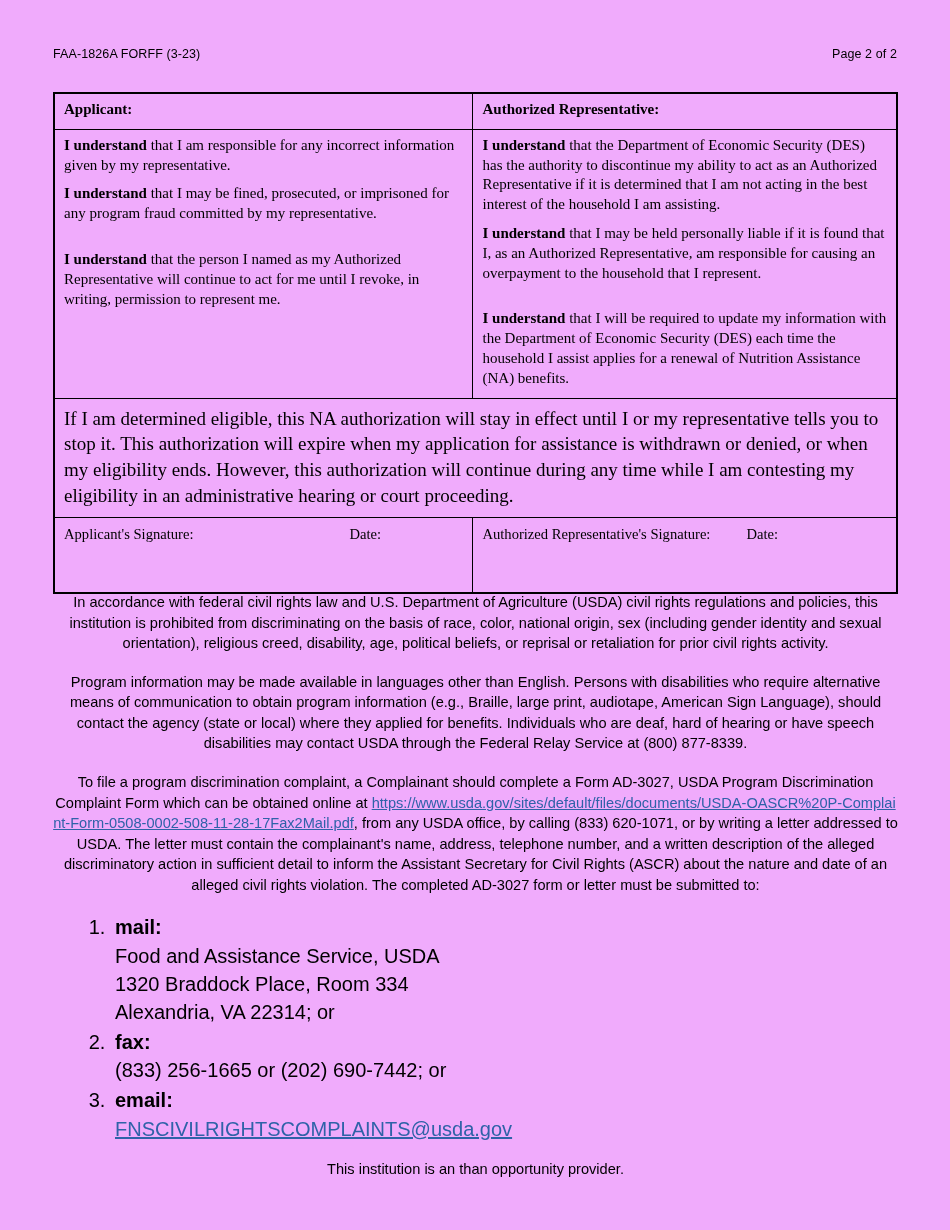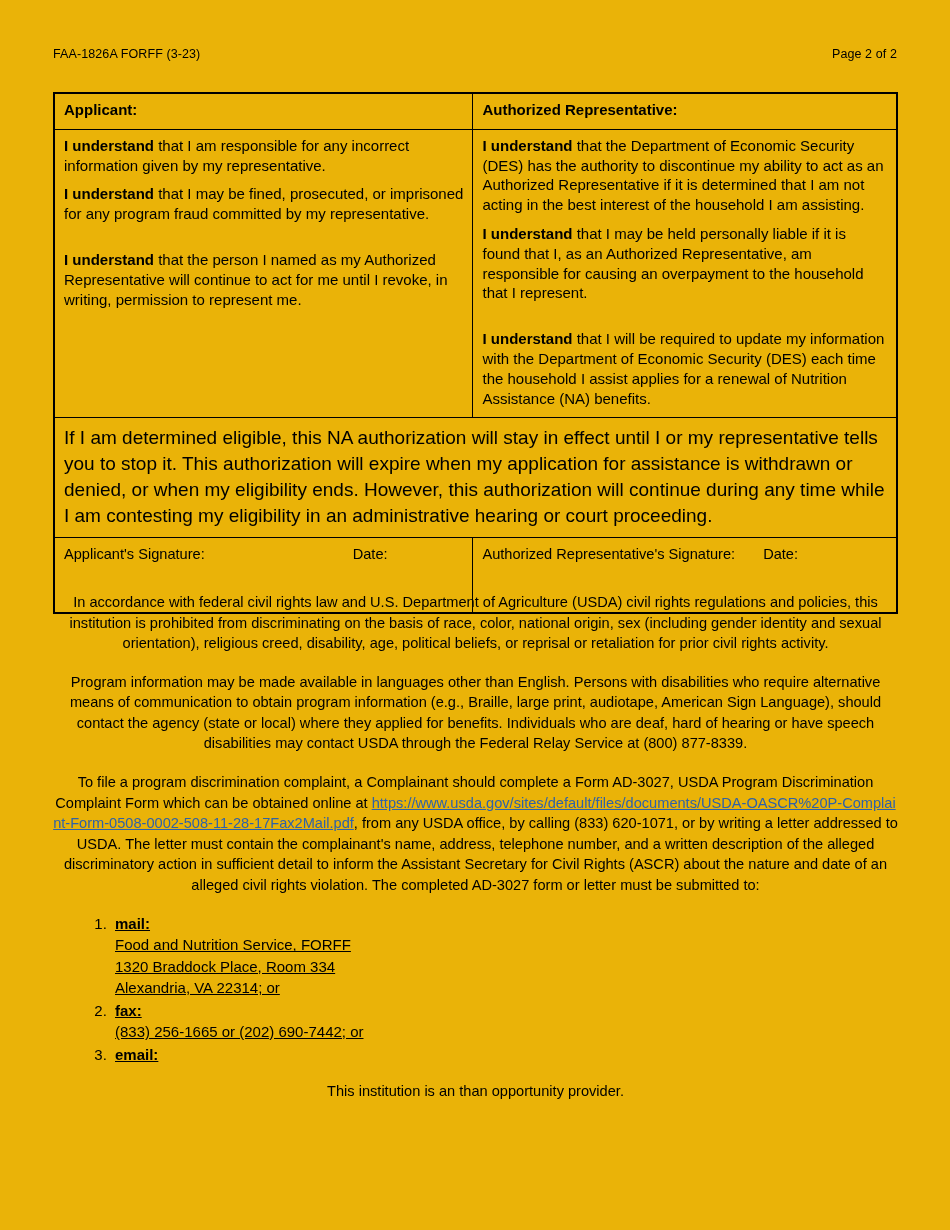--- a/index.html
+++ b/index.html
@@ -14,21 +14,21 @@
     font-family: "Liberation Sans", sans-serif;
     color: #000000;
     -webkit-font-smoothing: antialiased;
   }
   .page {
     position: relative;
     width: 950px;
     height: 1230px;
     box-sizing: border-box;
     padding: 0;
-    background: #eab308;
+    background: #f0abfc;
     overflow: hidden;
   }
 
   
   .running-head {
     position: absolute;
     top: 47px;
     left: 53px;
     right: 53px;
     display: flex;
@@ -48,20 +48,21 @@
     left: 53px;
     width: 845px;
     box-sizing: border-box;
     border: 1.3px solid #000;
     border-collapse: collapse;
   }
   .agreement-table table {
     width: 100%;
     border-collapse: collapse;
     table-layout: fixed;
+    font-family: Liberation Serif, serif;
   }
   .agreement-table td, .agreement-table th {
     border: 1.1px solid #000;
     vertical-align: top;
     padding: 6px 9px 9px 9px;
     font-size: 15px;
     line-height: 1.32;
     text-align: left;
   }
   .col-head {
@@ -85,20 +86,21 @@
 
   .sig-row td {
     height: 58px;
     padding: 7px 9px 9px 9px;
     font-size: 14.6px;
     position: relative;
   }
   .sig-line {
     display: flex;
     align-items: baseline;
+    gap: 8px;
   }
   .sig-label-applicant { flex: 0 0 auto; }
   .sig-date-applicant { margin-left: 148px; }
   .sig-label-rep { flex: 0 0 auto; }
   .sig-date-rep { margin-left: 28px; }
 
   
   .body-copy {
     position: absolute;
     top: 592px;
@@ -122,23 +124,22 @@
   
   ol.submit-list {
     margin: 0 0 16px 0;
     padding-left: 58px;
     list-style-position: outside;
     list-style-type: decimal;
   }
   ol.submit-list > li {
     margin: 0 0 2px 0;
     padding-left: 4px;
-    font-size: 15px;
-    line-height: 1.41;
-    text-decoration: underline;
+    font-size: 20px;
+    line-height: 1.41;
   }
   ol.submit-list > li .method {
     font-weight: bold;
   }
   ol.submit-list > li .lines div {
     line-height: 1.41;
   }
 
   .closing-line { margin-top: 14px; }
 
@@ -219,33 +220,36 @@
     <p>In accordance with federal civil rights law and U.S. Department of Agriculture (USDA) civil rights regulations and policies, this institution is prohibited from discriminating on the basis of race, color, national origin, sex (including gender identity and sexual orientation), religious creed, disability, age, political beliefs, or reprisal or retaliation for prior civil rights activity.</p>
 
     <p>Program information may be made available in languages other than English. Persons with disabilities who require alternative means of communication to obtain program information (e.g., Braille, large print, audiotape, American Sign Language), should contact the agency (state or local) where they applied for benefits. Individuals who are deaf, hard of hearing or have speech disabilities may contact USDA through the Federal Relay Service at (800) 877-8339.</p>
 
     <p><span>To file a program discrimination complaint, a Complainant should complete a Form AD-3027, USDA Program Discrimination Complaint Form which can be obtained online at </span><a class="doc-link" href="#">https://www.usda.gov/sites/default/files/documents/USDA-OASCR%20P-Complaint-Form-0508-0002-508-11-28-17Fax2Mail.pdf</a><span>, from any USDA office, by calling (833) 620-1071, or by writing a letter addressed to USDA. The letter must contain the complainant's name, address, telephone number, and a written description of the alleged discriminatory action in sufficient detail to inform the Assistant Secretary for Civil Rights (ASCR) about the nature and date of an alleged civil rights violation. The completed AD-3027 form or letter must be submitted to:</span></p>
 
     <ol class="submit-list">
       <li>
         <span class="method">mail:</span>
         <div class="lines">
-          <div>Food and Nutrition Service, FORFF</div>
+          <div>Food and Assistance Service, USDA</div>
           <div>1320 Braddock Place, Room 334</div>
           <div>Alexandria, VA 22314; or</div>
         </div>
       </li>
       <li>
         <span class="method">fax:</span>
         <div class="lines">
           <div>(833) 256-1665 or (202) 690-7442; or</div>
         </div>
       </li>
       <li>
         <span class="method">email:</span>
+        <div class="lines">
+          <a class="doc-link" href="#">FNSCIVILRIGHTSCOMPLAINTS@usda.gov</a>
+        </div>
       </li>
     </ol>
 
     <p class="closing-line tight">This institution is an than opportunity provider.</p>
   </div>
 
 
 </div>
 
 </body></html>

